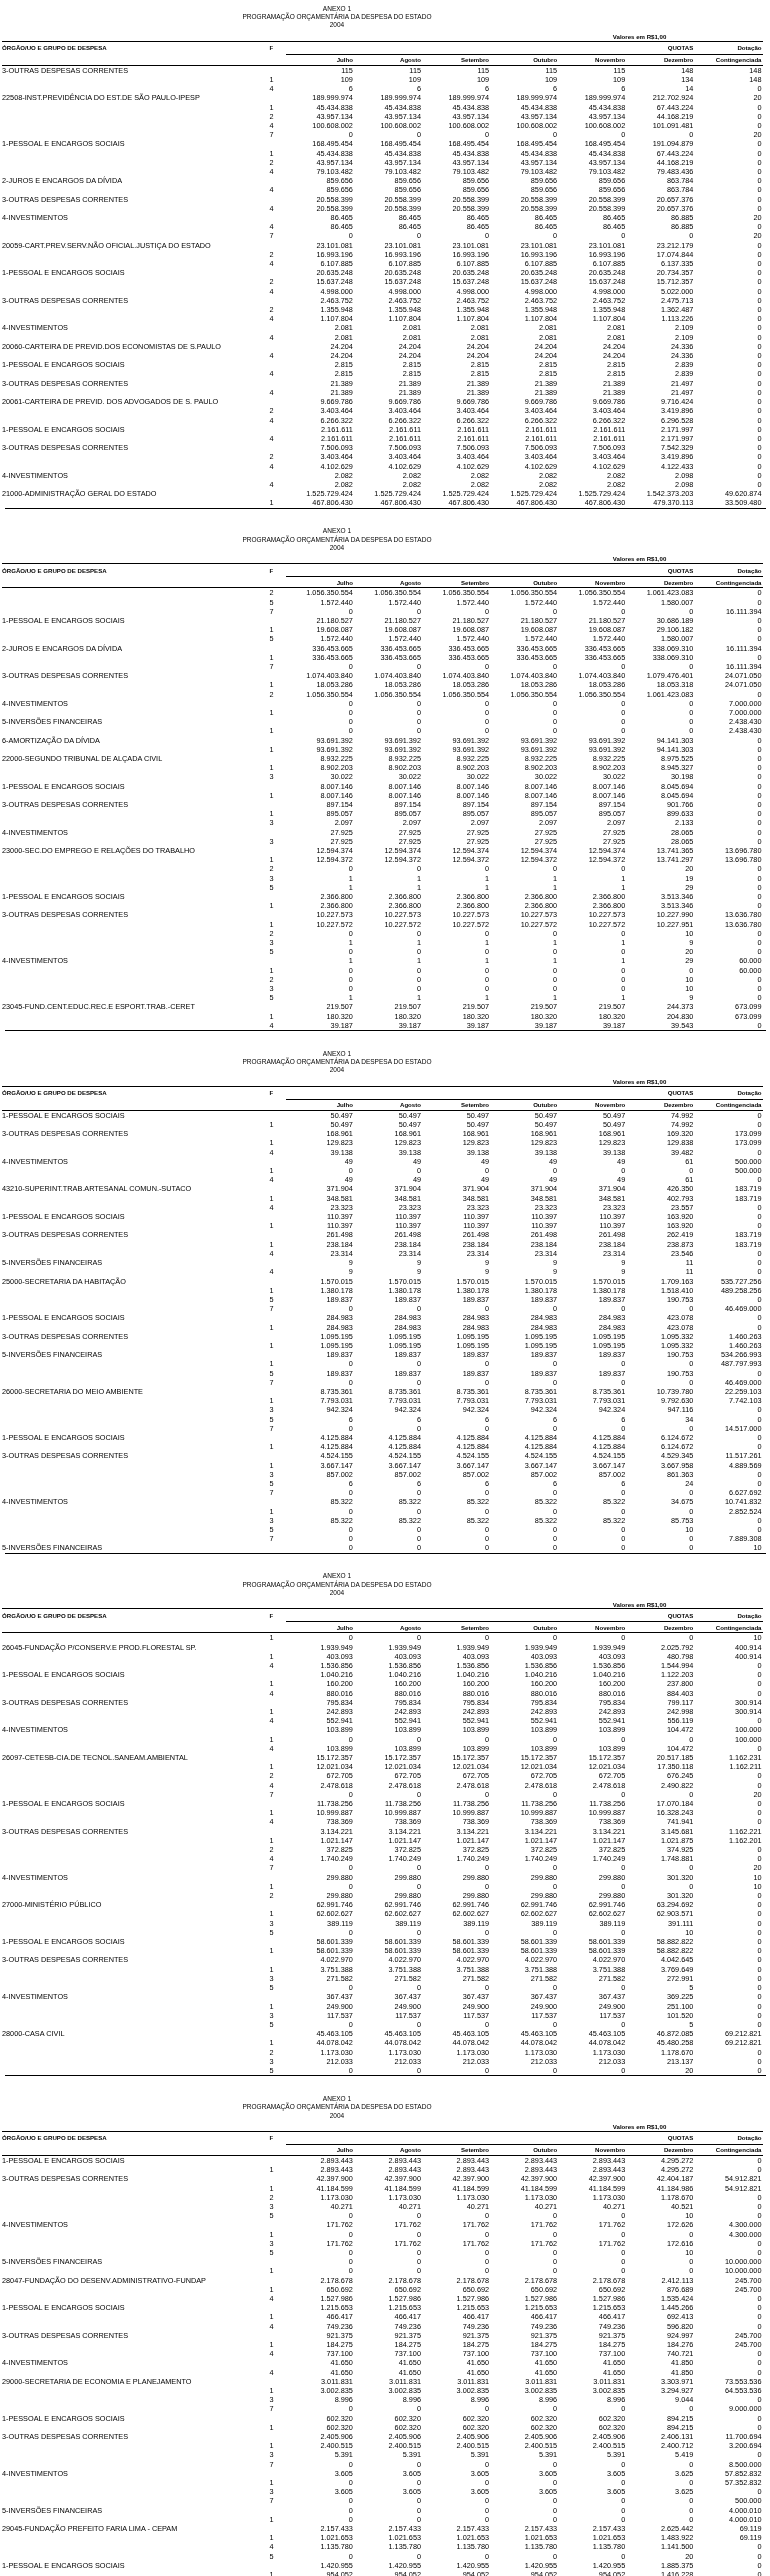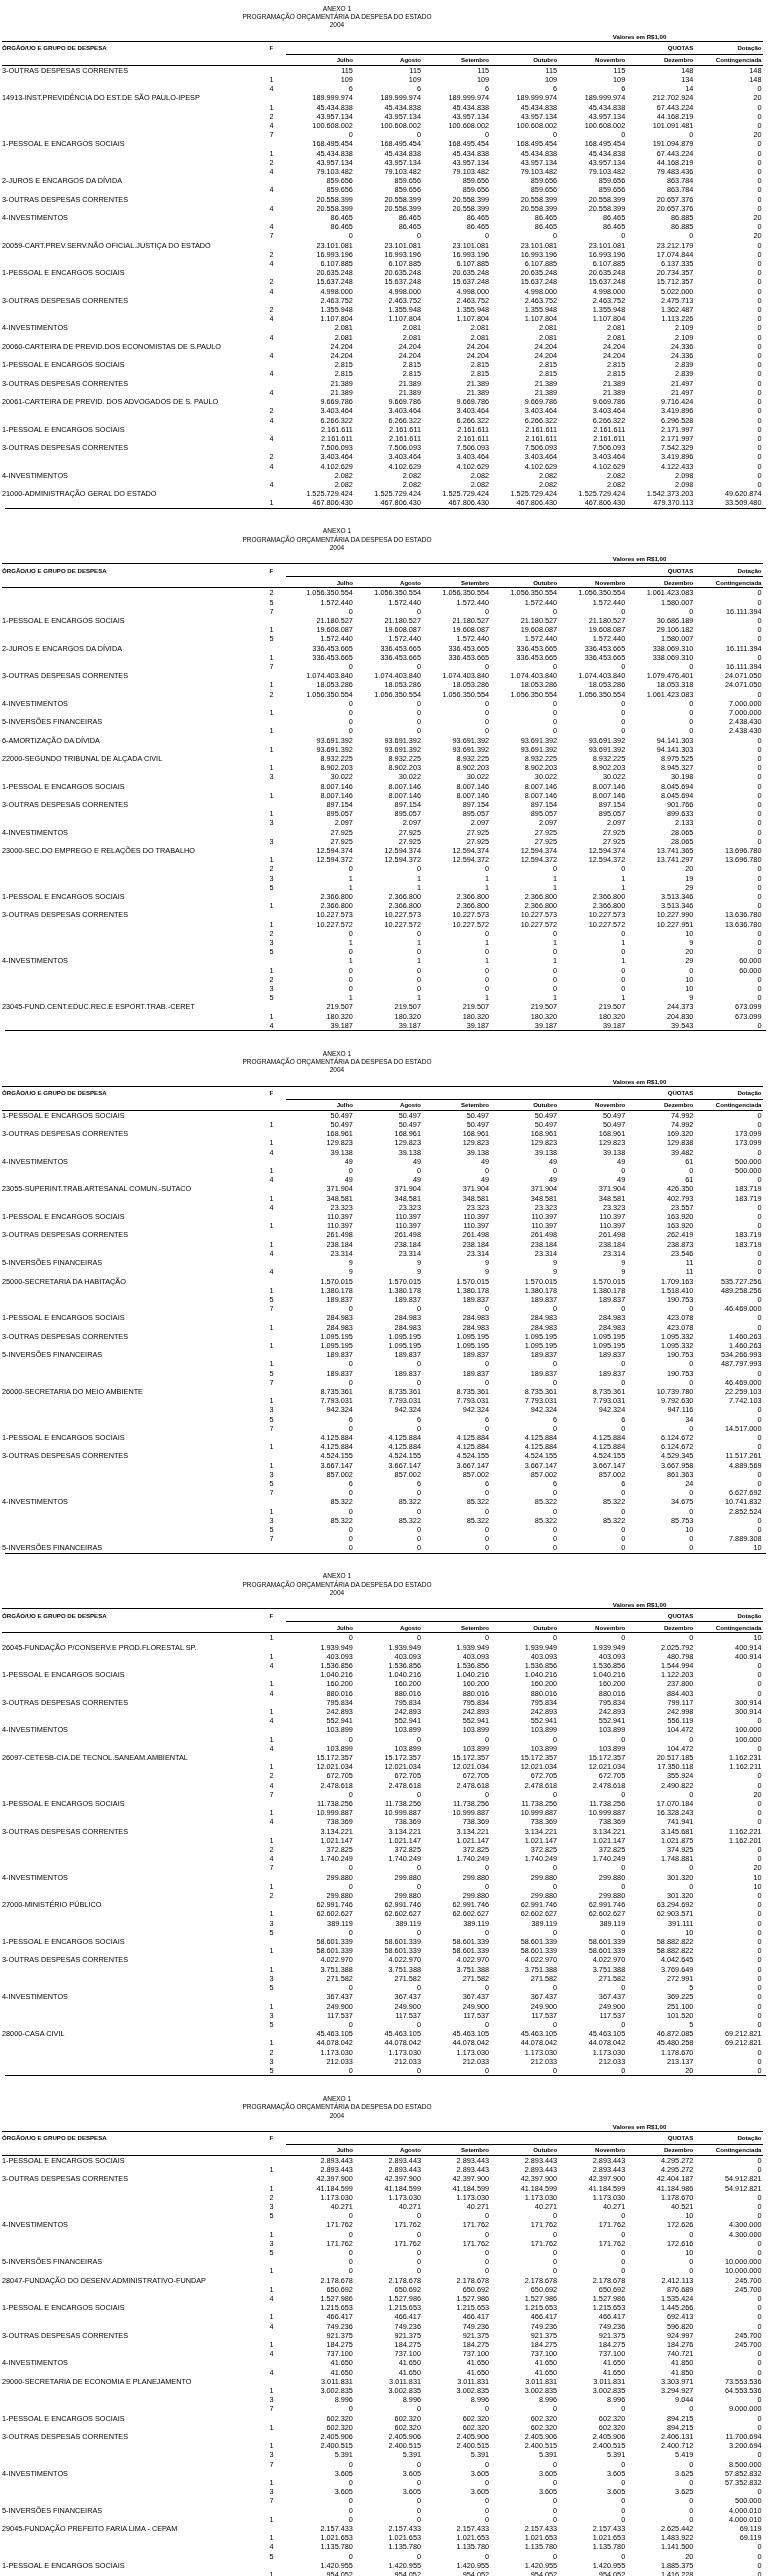--- a/index.html
+++ b/index.html
@@ -93,21 +93,21 @@
             <td class="f">4</td>
             <td class="num">6</td>
             <td class="num">6</td>
             <td class="num">6</td>
             <td class="num">6</td>
             <td class="num">6</td>
             <td class="num">14</td>
             <td class="num">0</td>
           </tr>
           <tr>
-            <td class="lbl">14913-INST.PREVIDÊNCIA DO EST.DE SÃO PAULO-IPESP</td>
+            <td class="lbl">22508-INST.PREVIDÊNCIA DO EST.DE SÃO PAULO-IPESP</td>
             <td class="f"></td>
             <td class="num">189.999.974</td>
             <td class="num">189.999.974</td>
             <td class="num">189.999.974</td>
             <td class="num">189.999.974</td>
             <td class="num">189.999.974</td>
             <td class="num">212.702.924</td>
             <td class="num">20</td>
           </tr>
           <tr>
@@ -1292,21 +1292,21 @@
             <td class="f">4</td>
             <td class="num">49</td>
             <td class="num">49</td>
             <td class="num">49</td>
             <td class="num">49</td>
             <td class="num">49</td>
             <td class="num">61</td>
             <td class="num">0</td>
           </tr>
           <tr>
-            <td class="lbl">23055-SUPERINT.TRAB.ARTESANAL COMUN.-SUTACO</td>
+            <td class="lbl">43210-SUPERINT.TRAB.ARTESANAL COMUN.-SUTACO</td>
             <td class="f"></td>
             <td class="num">371.904</td>
             <td class="num">371.904</td>
             <td class="num">371.904</td>
             <td class="num">371.904</td>
             <td class="num">371.904</td>
             <td class="num">426.350</td>
             <td class="num">183.719</td>
           </tr>
           <tr>
@@ -1948,21 +1948,21 @@
             <td class="num">1.162.211</td>
           </tr>
           <tr>
             <td class="lbl"></td>
             <td class="f">2</td>
             <td class="num">672.705</td>
             <td class="num">672.705</td>
             <td class="num">672.705</td>
             <td class="num">672.705</td>
             <td class="num">672.705</td>
-            <td class="num">355.924</td>
+            <td class="num">676.245</td>
             <td class="num">0</td>
           </tr>
           <tr>
             <td class="lbl"></td>
             <td class="f">4</td>
             <td class="num">2.478.618</td>
             <td class="num">2.478.618</td>
             <td class="num">2.478.618</td>
             <td class="num">2.478.618</td>
             <td class="num">2.478.618</td>

